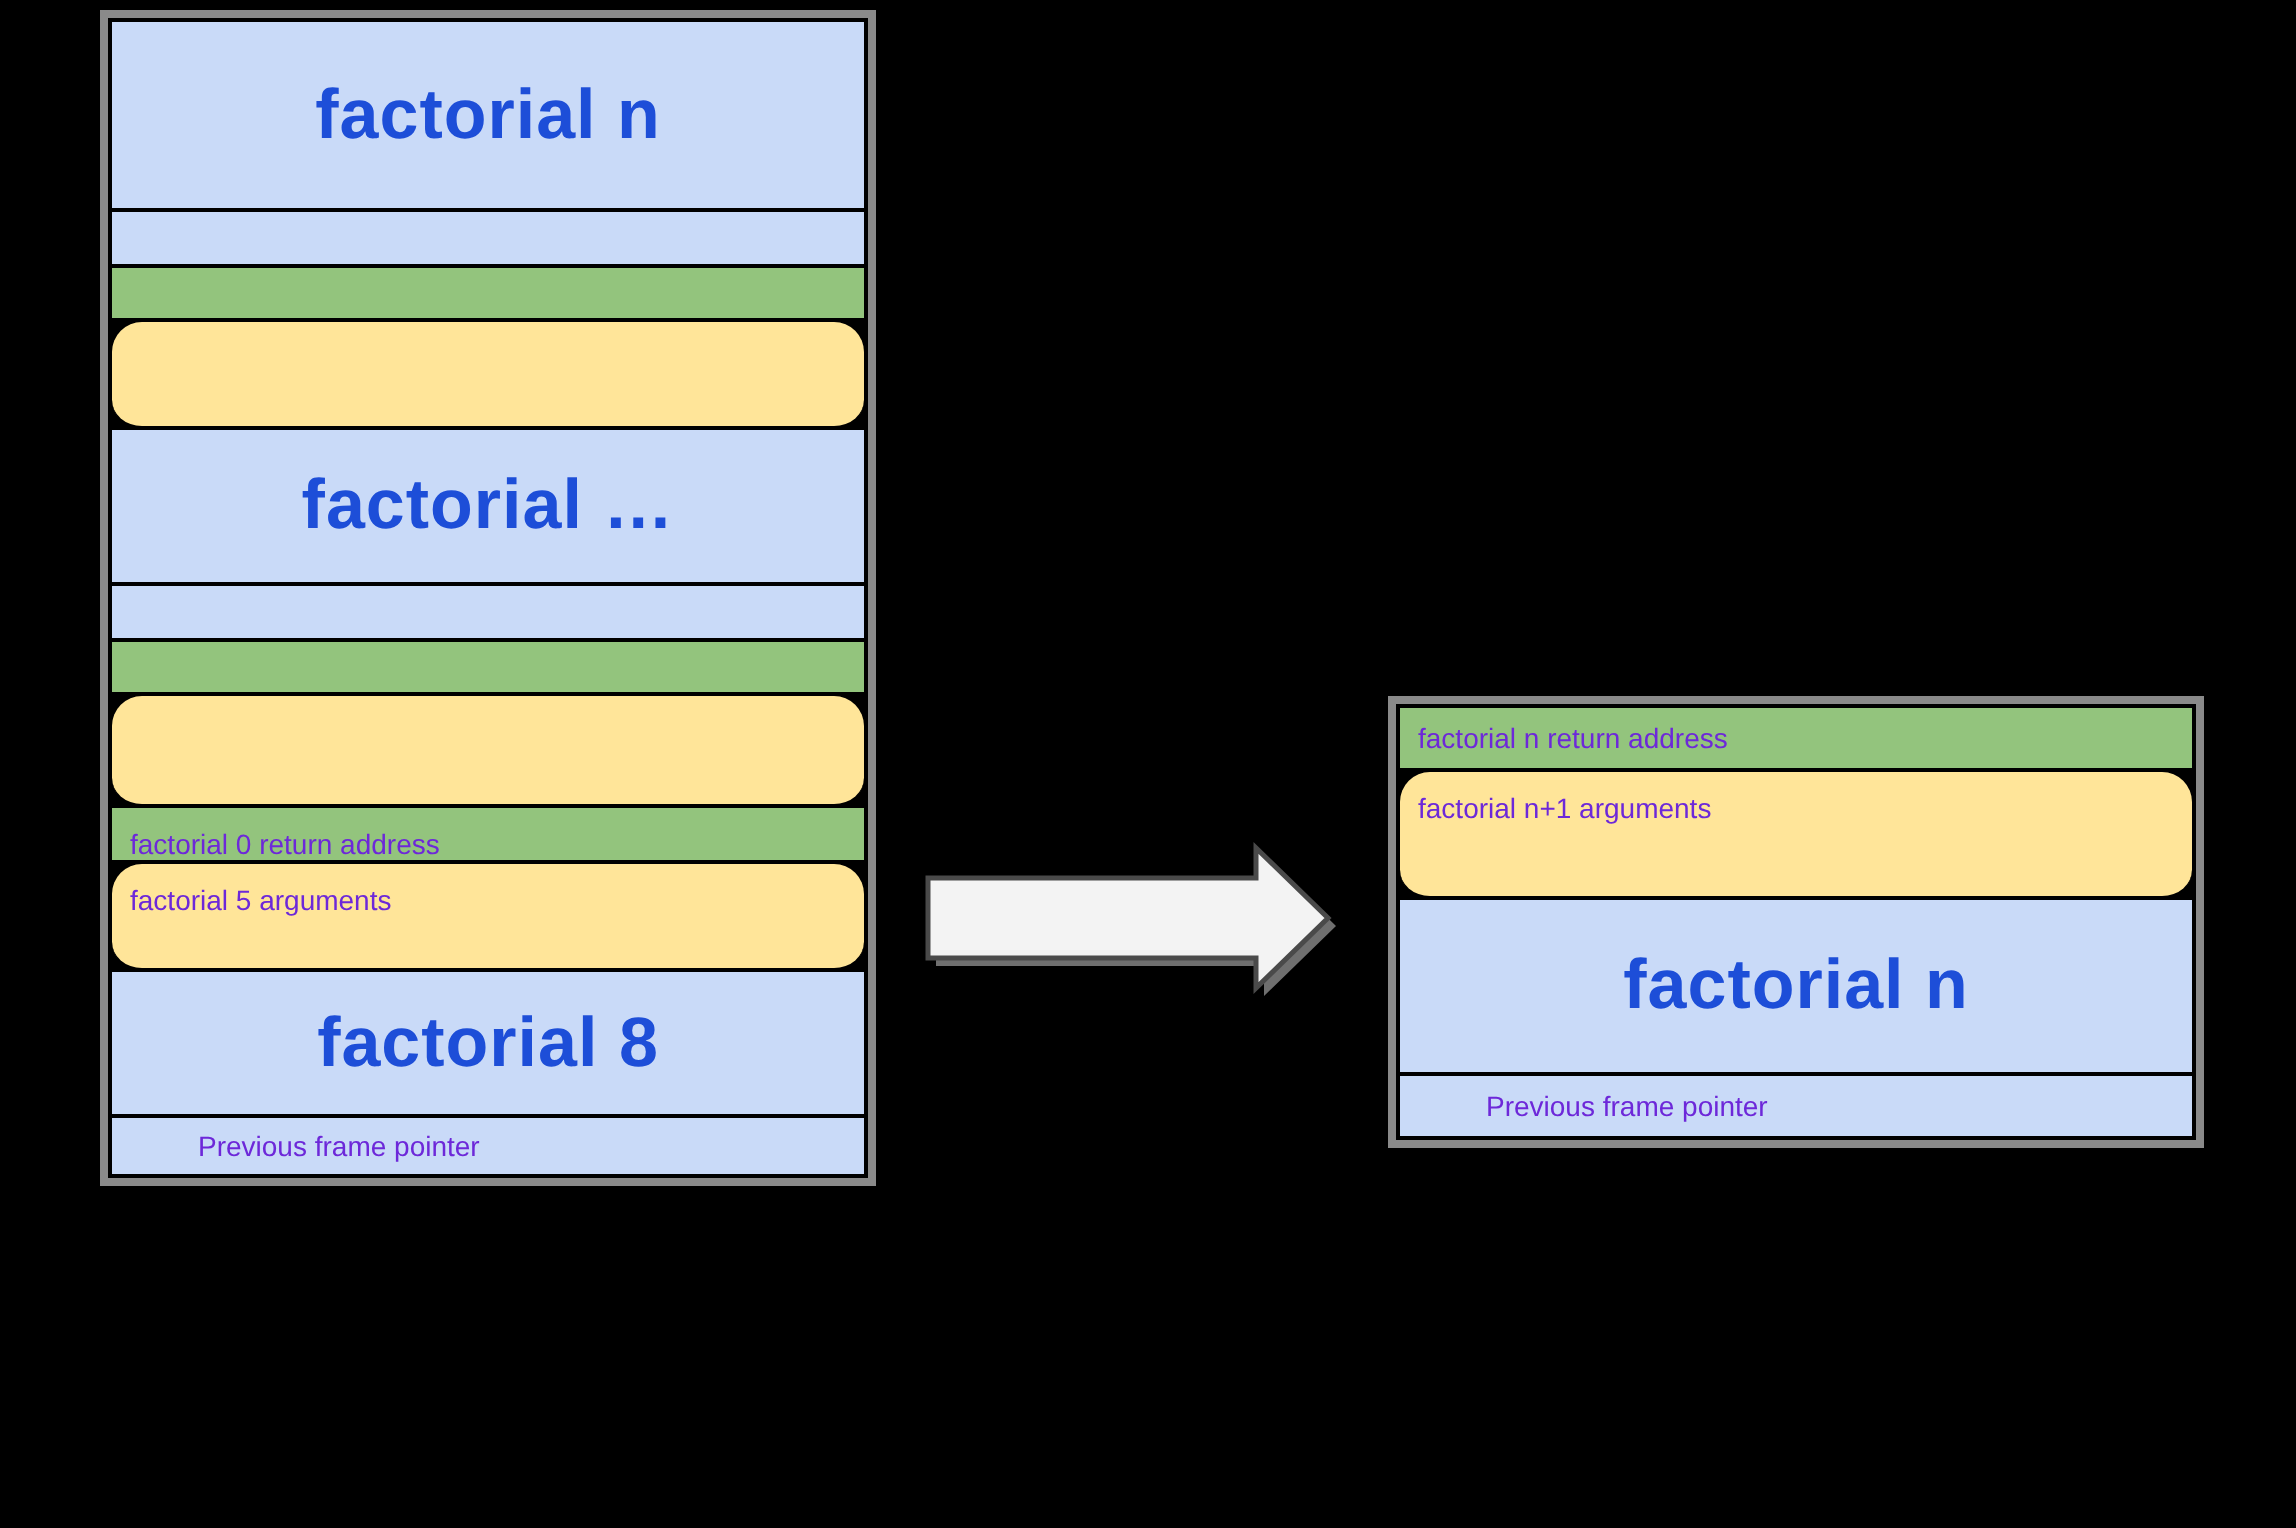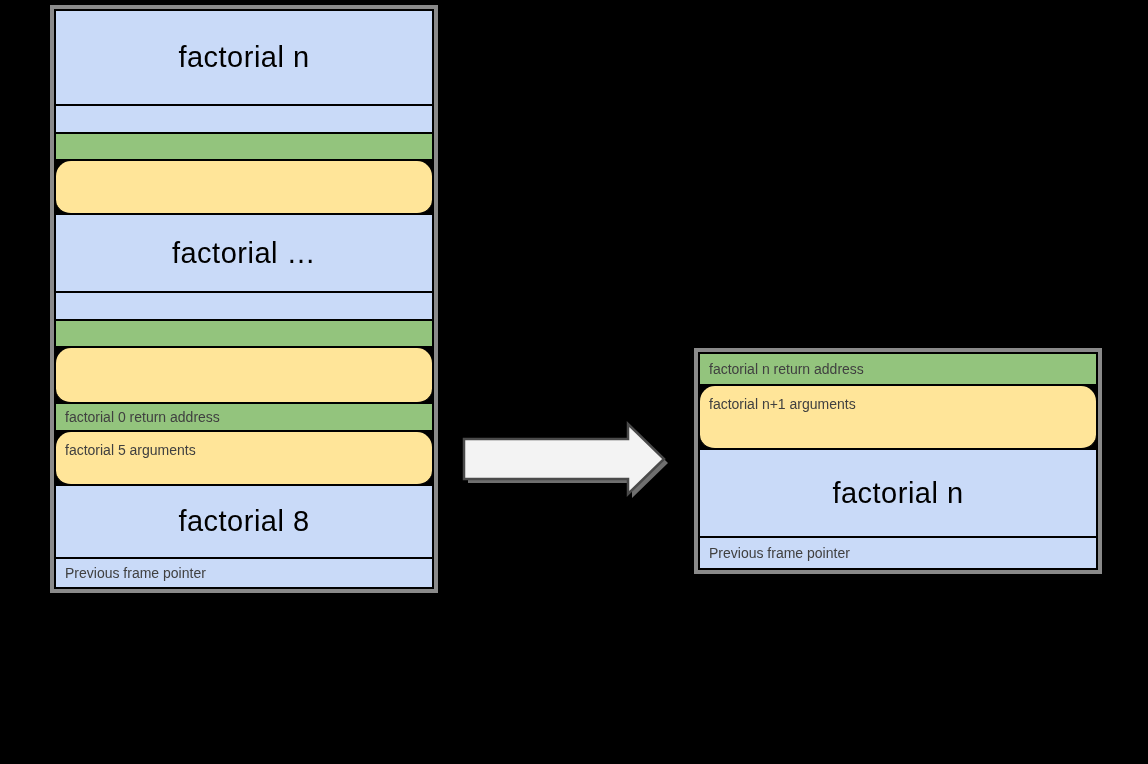--- a/index.html
+++ b/index.html
@@ -28,43 +28,43 @@
     border: 2px solid #000000;
     box-sizing: border-box;
     background: #000000;
   }
   .stack-row {
     box-sizing: border-box;
     border-bottom: 2px solid #000000;
     position: relative;
     overflow: hidden;
   }
-  .stack-row:last-child { border-bottom: none; }
+  .stack-row:last-child { border-bottom: none; padding-left: 34px; }
   .stack-row.blue   { background: var(--blue); }
   .stack-row.green  { background: var(--green); }
   .stack-row.yellow { background: var(--yellow); border-radius: 15px; }
   .stack-row.big {
     display: flex;
     align-items: center;
     justify-content: center;
   }
   .stack-row.big .row-label {
-    font-weight: normal;
-    font-size: 29px;
-    color: #000000;
+    font-weight: bold;
+    font-size: 35px;
+    color: #1d4ed8;
     letter-spacing: 0.5px;
   }
   .stack-row.thin {
     display: flex;
     align-items: center;
   }
   .stack-row.thin .row-label,
   .stack-row.tall .row-label {
     font-size: 14px;
-    color: #404040;
+    color: #6d28d9;
     padding-left: 9px;
   }
   .stack-row.tall .row-label {
     display: block;
     padding-top: 10px;
   }
   .arrow-box {
     position: absolute;
     left: 461px;
     top: 421px;
@@ -84,21 +84,21 @@
         </div>
         <div class="stack-row blue thin" style="height: 28px;"></div>
         <div class="stack-row green thin" style="height: 27px;"></div>
         <div class="stack-row yellow tall" style="height: 54px;"></div>
         <div class="stack-row blue big" style="height: 78px;">
           <span class="row-label">factorial …</span>
         </div>
         <div class="stack-row blue thin" style="height: 28px;"></div>
         <div class="stack-row green thin" style="height: 27px;"></div>
         <div class="stack-row yellow tall" style="height: 56px;"></div>
-        <div class="stack-row green thin" style="height: 28px;">
+        <div class="stack-row green thin" style="height: 28px; align-items: flex-end;">
           <span class="row-label">factorial 0 return address</span>
         </div>
         <div class="stack-row yellow tall" style="height: 54px;">
           <span class="row-label">factorial 5 arguments</span>
         </div>
         <div class="stack-row blue big" style="height: 73px;">
           <span class="row-label">factorial 8</span>
         </div>
         <div class="stack-row blue thin" style="height: 28px;">
           <span class="row-label">Previous frame pointer</span>

